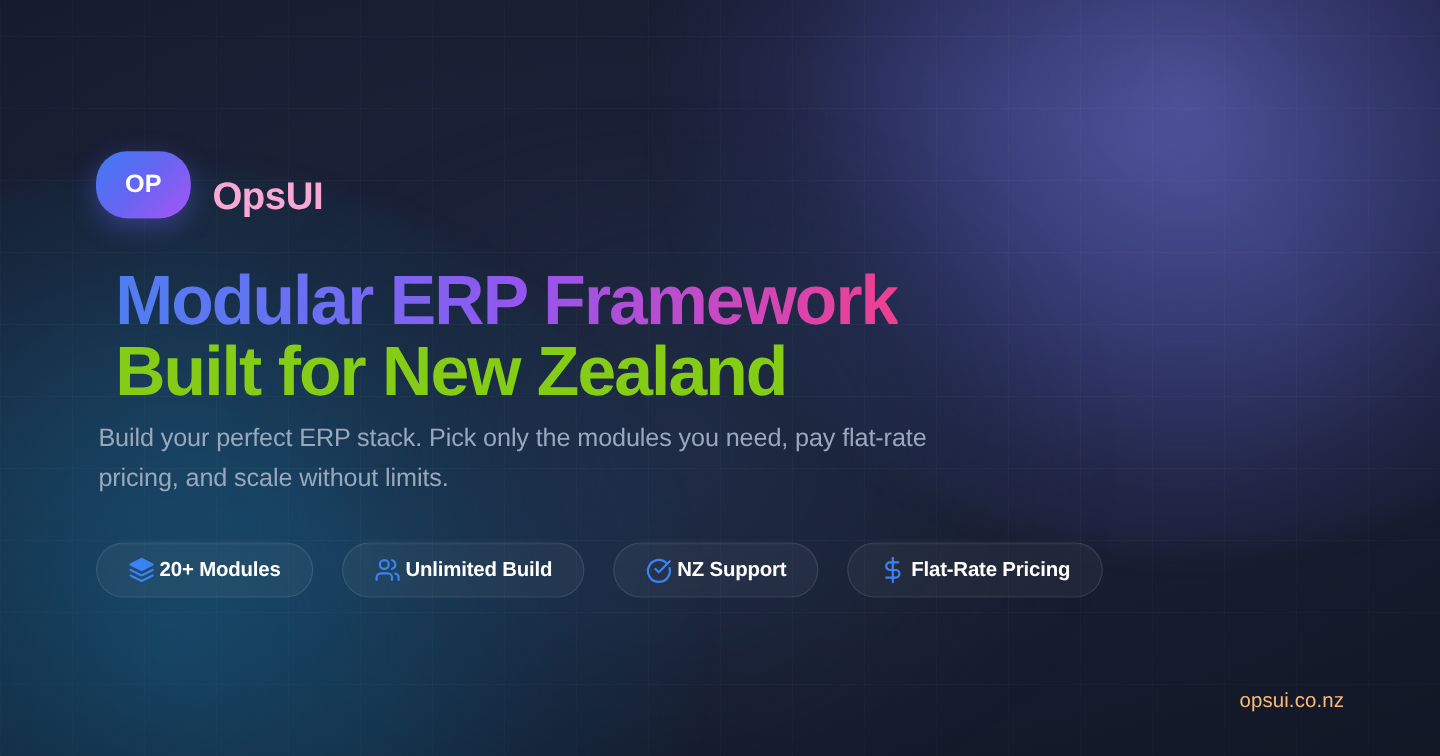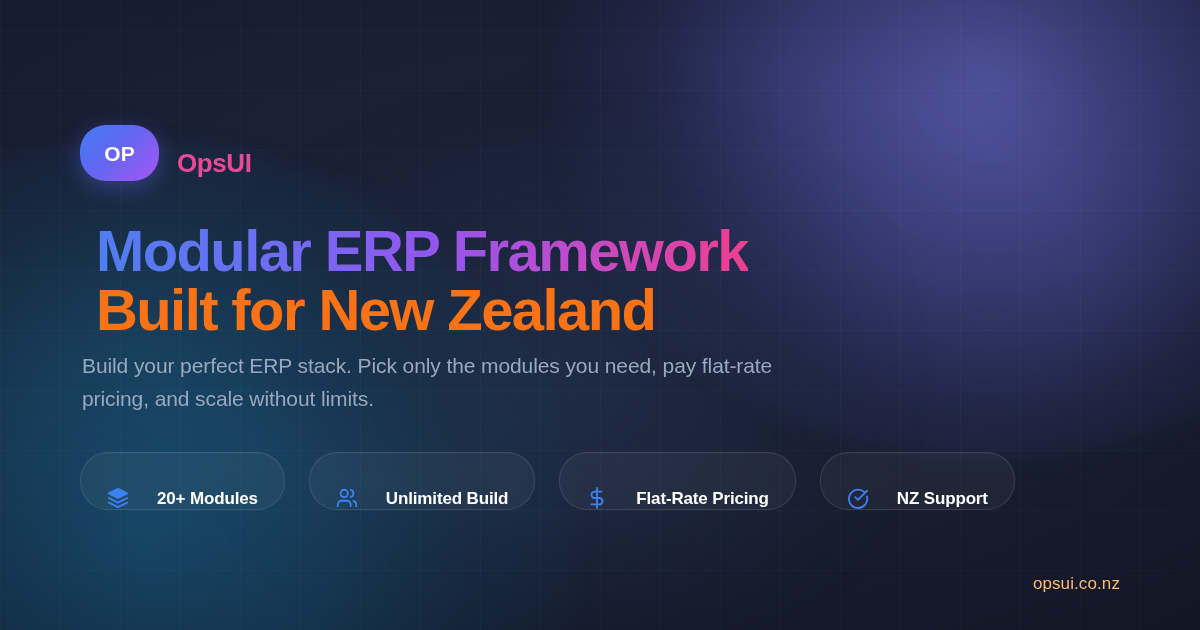--- a/index.html
+++ b/index.html
@@ -120,22 +120,22 @@
     box-shadow: 0 6px 22px rgba(91, 93, 222, 0.45);
   }
   .logo-mark-text {
     color: #ffffff;
     font-size: 21px;
     font-weight: bold;
     letter-spacing: 0.2px;
     line-height: 1;
   }
   .brand-name {
-    color: #ec4899;
-    font-size: 26px;
+    color: #f9a8d4;
+    font-size: 32px;
     font-weight: bold;
     letter-spacing: -0.4px;
     margin-top: 20px;
   }
 
   
   .headline {
     position: absolute;
     left: 80px;
     top: 205px;
@@ -154,21 +154,21 @@
         #6f6df2 28%,
         #9455ef 52%,
         #c14bc9 74%,
         #ef3f8f 100%);
     -webkit-background-clip: text;
     background-clip: text;
     -webkit-text-fill-color: transparent;
     color: transparent;
   }
   .headline-plain {
-    color: #f97316;
+    color: #84cc16;
   }
 
   
   .subtitle {
     position: absolute;
     left: 80px;
     top: 348px;
     margin: 2px;
     width: 712px;
     color: #9aa8bd;
@@ -180,23 +180,23 @@
   
   .pill-row {
     position: absolute;
     left: 80px;
     top: 452px;
     display: flex;
     gap: 24px;
   }
   .pill {
     display: flex;
-    align-items: flex-end;
-    gap: 28px;
-    height: 58px;
+    align-items: center;
+    gap: 4px;
+    height: 46px;
     padding: 0 26px;
     box-sizing: border-box;
     border-radius: 28px;
     background: rgba(255, 255, 255, 0.045);
     border: 1px solid rgba(255, 255, 255, 0.10);
     box-shadow: inset 0 1px 0 rgba(255,255,255,0.035);
   }
   .pill-icon {
     display: flex;
     align-items: center;
@@ -274,35 +274,35 @@
             <path d="M22 21v-2a4 4 0 0 0-3-3.87"></path>
             <path d="M16 3.13a4 4 0 0 1 0 7.75"></path>
           </svg>
         </span>
         <span class="pill-label">Unlimited Build</span>
       </div>
 
       <div class="pill">
         <span class="pill-icon">
           <svg width="22" height="22" viewBox="0 0 24 24" fill="none" stroke="currentColor" stroke-width="2" stroke-linecap="round" stroke-linejoin="round">
+            <path d="M21.8 10.3A10 10 0 1 1 19 5.6"></path>
+            <polyline points="22 4 12 14.01 9 11.01"></polyline>
+          </svg>
+        </span>
+        <span class="pill-label">NZ Support</span>
+      </div>
+
+      <div class="pill">
+        <span class="pill-icon">
+          <svg width="22" height="22" viewBox="0 0 24 24" fill="none" stroke="currentColor" stroke-width="2" stroke-linecap="round" stroke-linejoin="round">
             <line x1="12" y1="1" x2="12" y2="23"></line>
             <path d="M17 5H9.5a3.5 3.5 0 0 0 0 7h5a3.5 3.5 0 0 1 0 7H6"></path>
           </svg>
         </span>
         <span class="pill-label">Flat-Rate Pricing</span>
       </div>
 
-      <div class="pill">
-        <span class="pill-icon">
-          <svg width="22" height="22" viewBox="0 0 24 24" fill="none" stroke="currentColor" stroke-width="2" stroke-linecap="round" stroke-linejoin="round">
-            <path d="M21.8 10.3A10 10 0 1 1 19 5.6"></path>
-            <polyline points="22 4 12 14.01 9 11.01"></polyline>
-          </svg>
-        </span>
-        <span class="pill-label">NZ Support</span>
-      </div>
-
     </div>
 
     <div class="footer-url">opsui.co.nz</div>
 
   </div>
 </div>
 
 </body></html>

